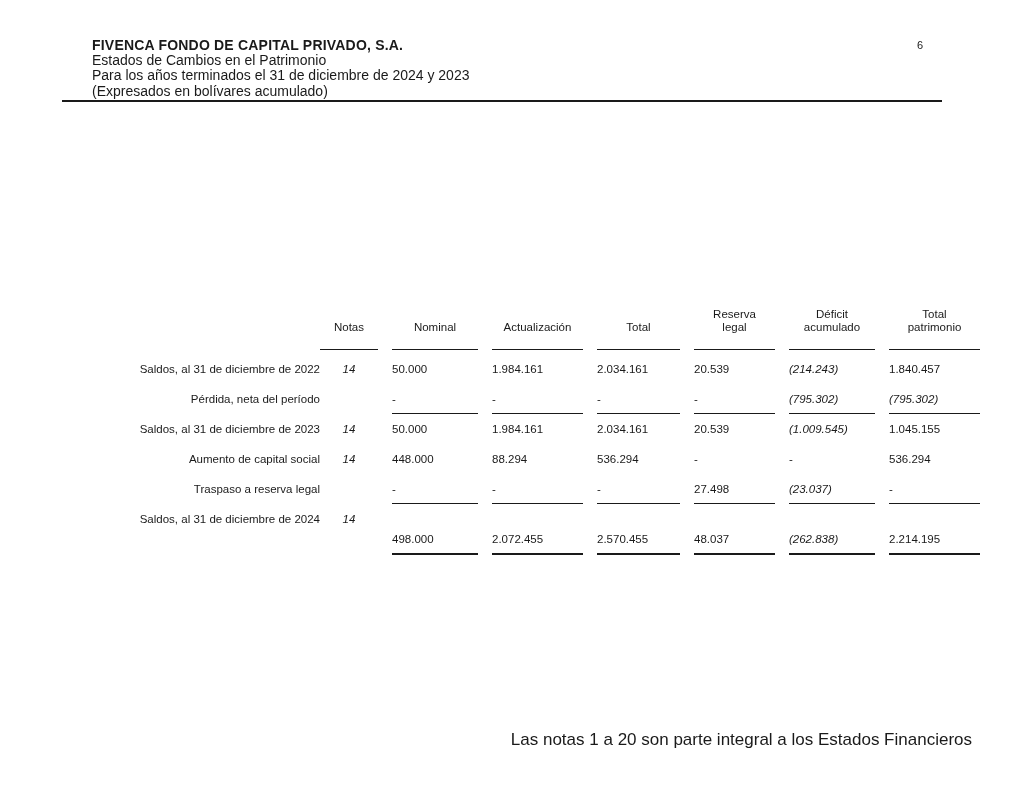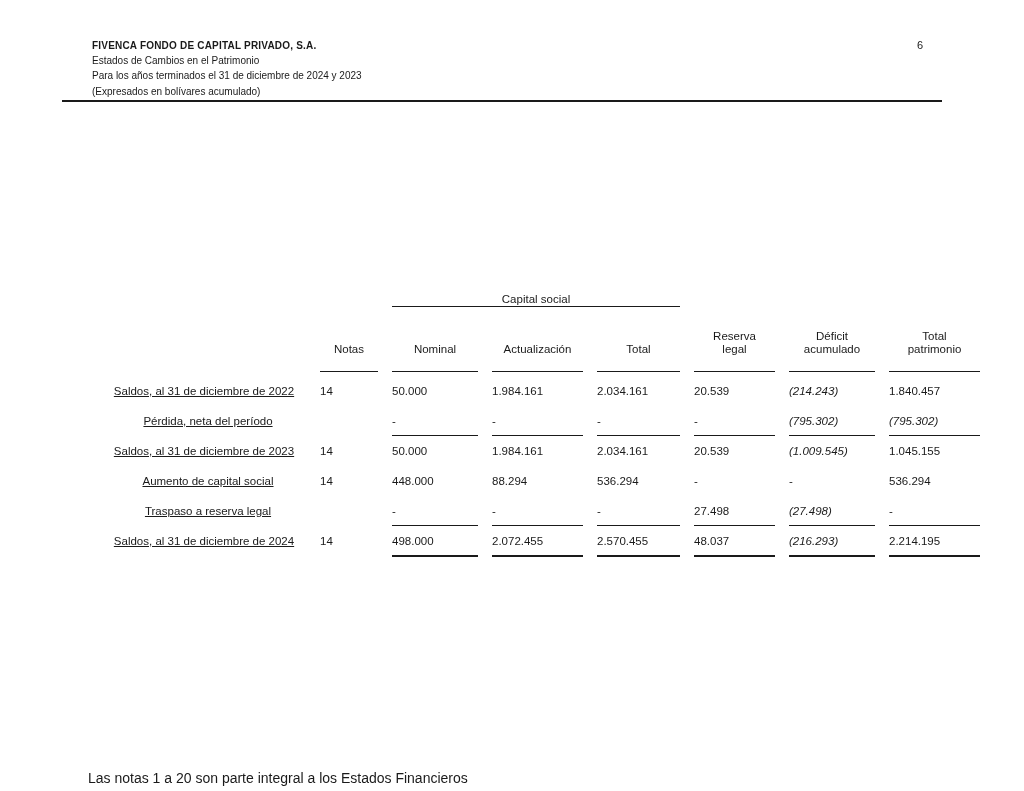--- a/index.html
+++ b/index.html
@@ -13,21 +13,21 @@
   }
   .page { position: absolute; inset: 0; }
 
   .pageno {
     position: absolute; left: 917px; top: 39px;
     font-size: 11px;
   }
 
   .dochead {
     position: absolute; left: 92px; top: 38px;
-    font-size: 10px; line-height: 15.2px;
+    font-size: 14px; line-height: 15.2px;
     white-space: nowrap;
   }
   .dochead .company { font-weight: bold; letter-spacing: 0.2px; }
 
   .hr {
     position: absolute; left: 62px; top: 100px;
     width: 880px; height: 2px; background: #1a1a1a;
   }
 
   table.eq {
@@ -53,32 +53,32 @@
     text-align: center; padding-bottom: 14px;
     line-height: 13.5px;
   }
   .h.h0 { margin-left: 0; margin-top: 36px; }
 
   tr.sp td { height: 6px; }
 
   
   tr.datarow td { height: 30px; }
   .c { height: 27px; line-height: 27px; overflow: hidden; white-space: nowrap; }
-  td.label .c { text-align: center; text-decoration: underline; }
+  td.label .c { text-align: right; }
   td.label.indent .c { padding-left: 8px; }
-  td.notas .c { text-align: left; }
+  td.notas .c { text-align: center; font-style: italic; }
   td.num .c { margin-left: 14px; padding-right: 10px; }
   td.num.pr4 .c { padding-right: 4px; }
   td.num.paren .c { padding-right: 3px; font-style: italic; }
   td.num.ul .c { border-bottom: 1.5px solid #1a1a1a; }
-  td.num.ul2 .c { border-bottom: 2.5px solid #1a1a1a; }
+  td.num.ul2 .c { border-bottom: 2.5px solid #1a1a1a; margin-top: 20px; }
 
   .footer {
     position: absolute; left: 88px; top: 730px; width: 884px;
-    text-align: left; font-size: 14px; margin-top: 40px;
+    text-align: right; font-size: 17px;
   }
 </style>
 </head>
 <body>
 
 <div class="page">
 
   <div class="pageno">6</div>
 
   <div class="dochead">
@@ -96,30 +96,20 @@
         <col style="width:58px">
         <col style="width:100px">
         <col style="width:105px">
       <col style="width:97px">
         <col style="width:95px">
         <col style="width:100px">
         <col style="width:105px">
     </colgroup>
 
     <tbody>
-        <tr class="gh">
-      <td></td>
-      <td></td>
-      <td colspan="3">
-        <div class="ghc">Capital social</div>
-      </td>
-      <td></td>
-      <td></td>
-      <td></td>
-    </tr>
 
     <tr class="hd">
       <td></td>
       <td>
             <div class="h h0">Notas</div>
           </td>
       <td>
             <div class="h">Nominal</div>
           </td>
       <td>
@@ -274,21 +264,21 @@
       <td class="num ul">
             <div class="c">-</div>
           </td>
       <td class="num ul">
             <div class="c">-</div>
           </td>
       <td class="num ul">
             <div class="c">27.498</div>
           </td>
       <td class="num ul paren">
-            <div class="c">(27.498)</div>
+            <div class="c">(23.037)</div>
           </td>
       <td class="num ul pr4">
             <div class="c">-</div>
           </td>
     </tr>
 
     <tr class="datarow">
       <td class="label">
             <div class="c">Saldos, al 31 de diciembre de 2024</div>
           </td>
@@ -301,21 +291,21 @@
       <td class="num ul2">
             <div class="c">2.072.455</div>
           </td>
       <td class="num ul2">
             <div class="c">2.570.455</div>
           </td>
       <td class="num ul2">
             <div class="c">48.037</div>
           </td>
       <td class="num ul2 paren">
-            <div class="c">(216.293)</div>
+            <div class="c">(262.838)</div>
           </td>
       <td class="num ul2 pr4">
             <div class="c">2.214.195</div>
           </td>
     </tr>
   </tbody>
     </table>
 
   <div class="footer">Las notas 1 a 20 son parte integral a los Estados Financieros</div>
 

